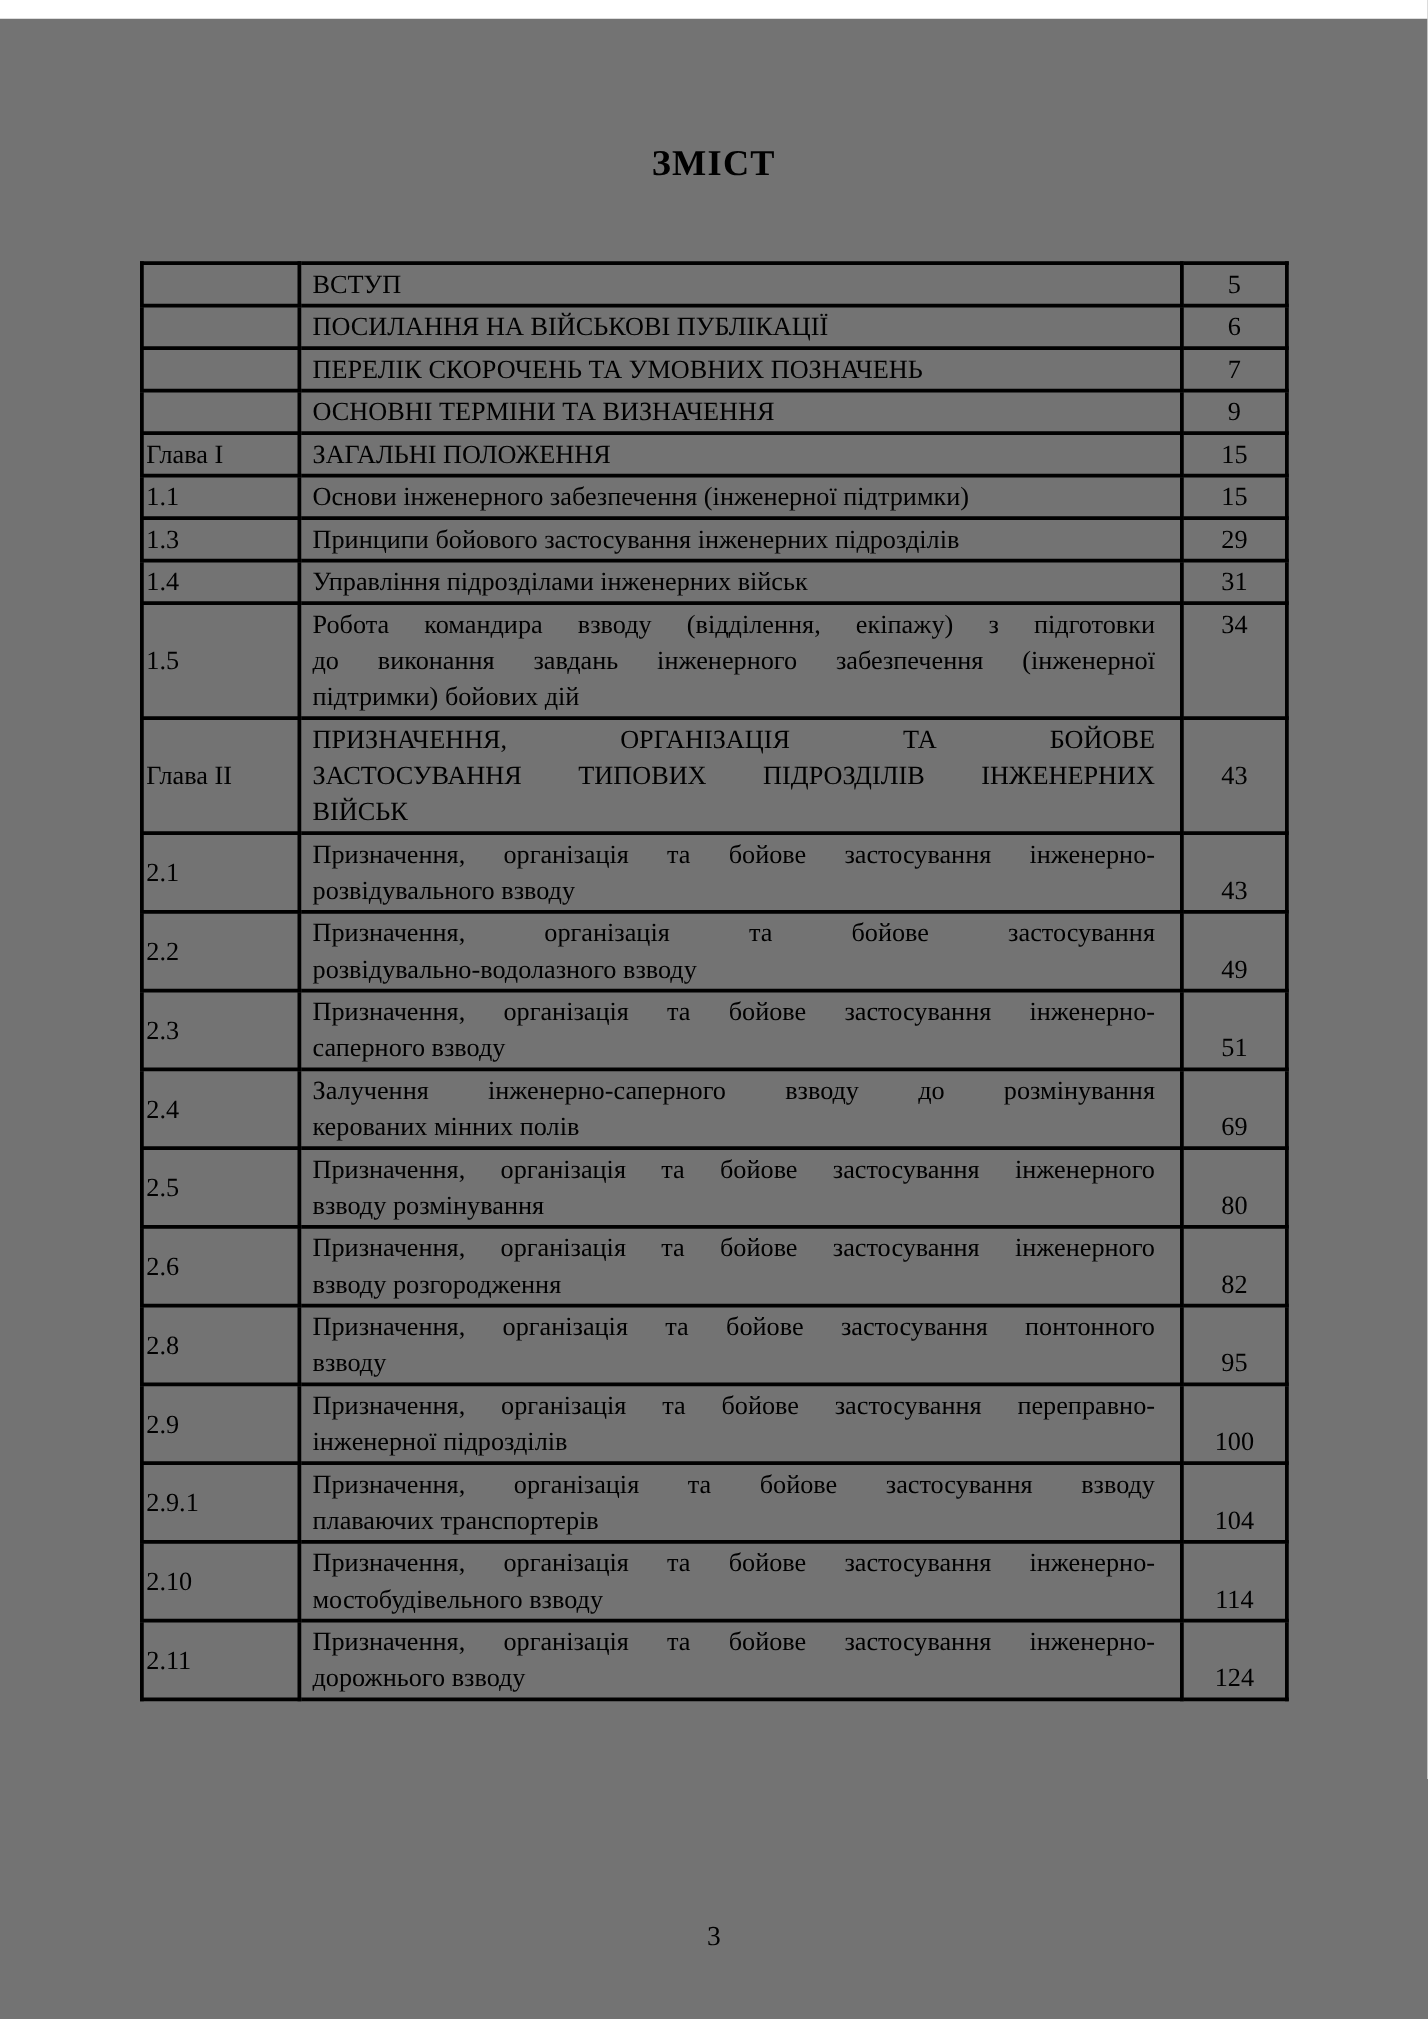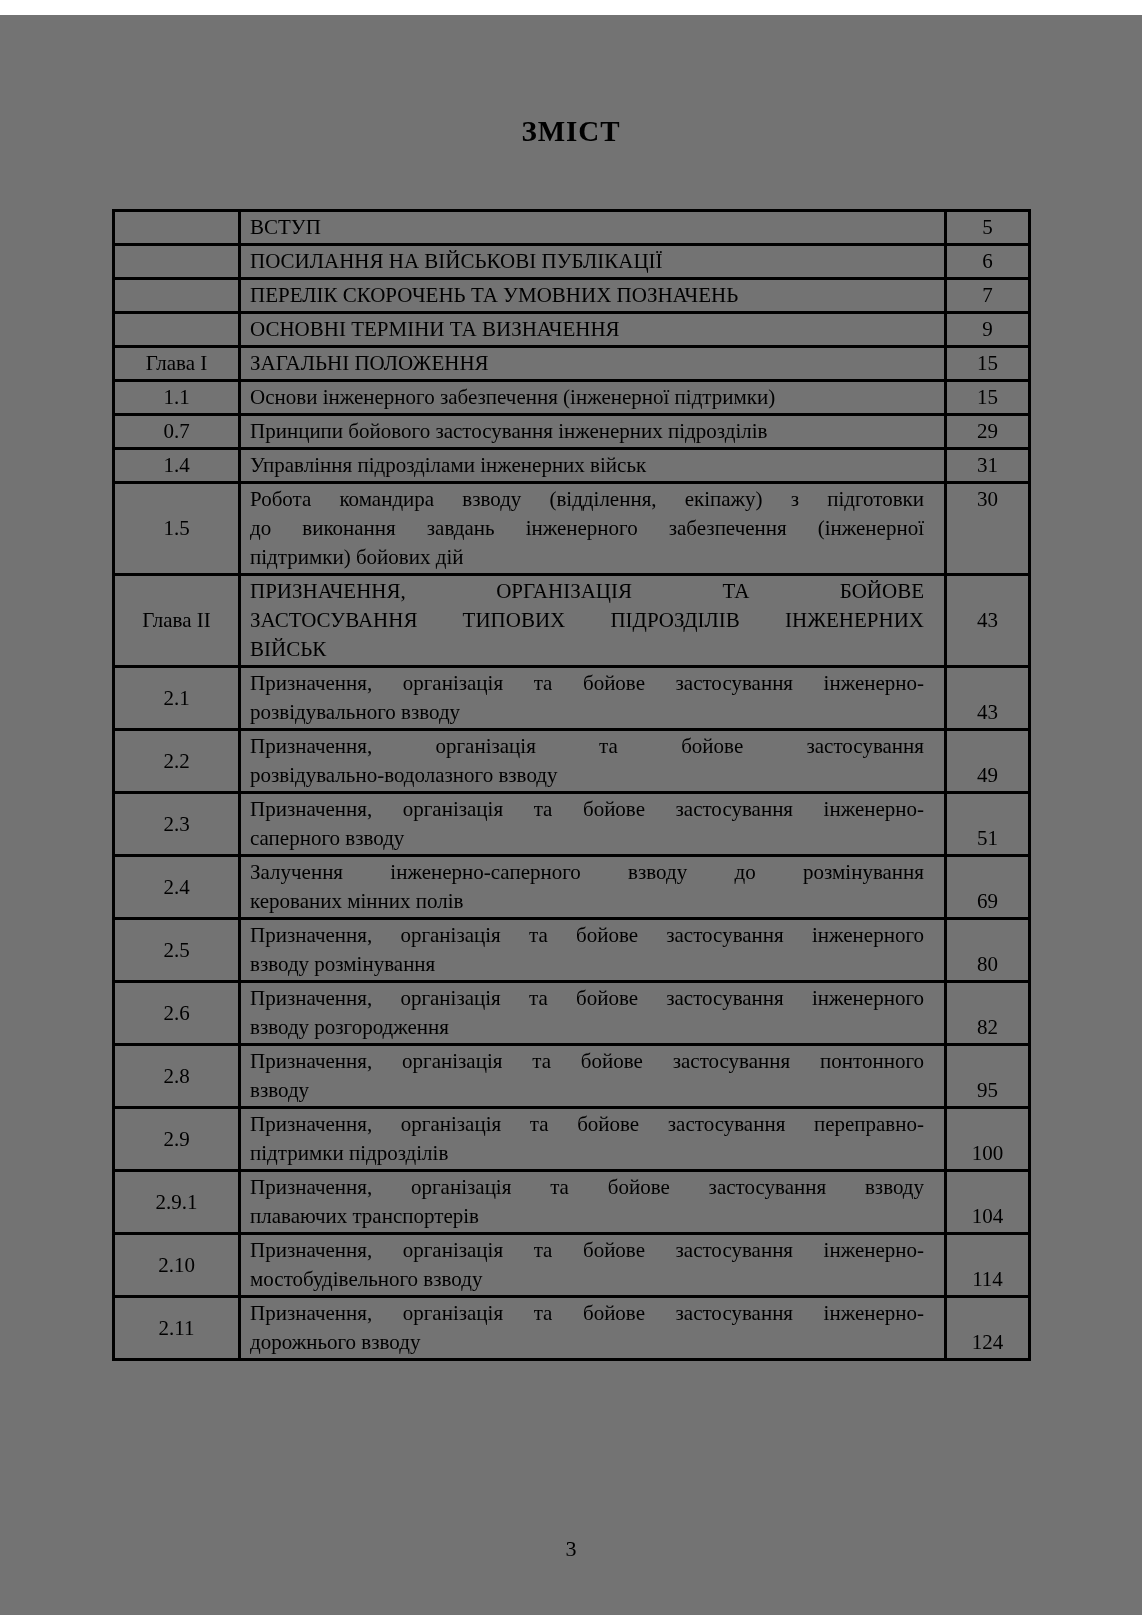--- a/index.html
+++ b/index.html
@@ -32,21 +32,21 @@
     border-collapse: collapse;
     table-layout: fixed;
   }
   table.toc td {
     border: 3px solid #000000;
     font-size: 21px;
     line-height: 29px;
     vertical-align: middle;
     overflow: hidden;
   }
-  td.c1 { text-align: center; padding: 1px 2px; }
+  td.c1 { text-align: left; padding: 1px 2px; }
   td.c2 { padding: 1px 20px 1px 9px; text-align: left; }
   td.c3 { text-align: center; padding: 1px 2px; }
   td.c3.v-top    { vertical-align: top; }
   td.c3.v-middle { vertical-align: middle; }
   td.c3.v-bottom { vertical-align: bottom; }
   .ln { text-align: left; }
   .ln.jl { text-align: justify; text-align-last: justify; }
   .folio {
     position: absolute;
     top: 1521px;
@@ -106,41 +106,41 @@
           <td class="c3 v-middle">15</td>
         </tr>
         <tr>
           <td class="c1">1.1</td>
           <td class="c2">
             <div class="ln">Основи інженерного забезпечення (інженерної підтримки)</div>
           </td>
           <td class="c3 v-middle">15</td>
         </tr>
         <tr>
-          <td class="c1">0.7</td>
+          <td class="c1">1.3</td>
           <td class="c2">
             <div class="ln">Принципи бойового застосування інженерних підрозділів</div>
           </td>
           <td class="c3 v-middle">29</td>
         </tr>
         <tr>
           <td class="c1">1.4</td>
           <td class="c2">
             <div class="ln">Управління підрозділами інженерних військ</div>
           </td>
           <td class="c3 v-middle">31</td>
         </tr>
         <tr>
           <td class="c1">1.5</td>
           <td class="c2">
             <div class="ln jl">Робота командира взводу (відділення, екіпажу) з підготовки</div>
             <div class="ln jl">до виконання завдань інженерного забезпечення (інженерної</div>
             <div class="ln">підтримки) бойових дій</div>
           </td>
-          <td class="c3 v-top">30</td>
+          <td class="c3 v-top">34</td>
         </tr>
         <tr>
           <td class="c1">Глава II</td>
           <td class="c2">
             <div class="ln jl">ПРИЗНАЧЕННЯ, ОРГАНІЗАЦІЯ ТА БОЙОВЕ</div>
             <div class="ln jl">ЗАСТОСУВАННЯ ТИПОВИХ ПІДРОЗДІЛІВ ІНЖЕНЕРНИХ</div>
             <div class="ln">ВІЙСЬК</div>
           </td>
           <td class="c3 v-middle">43</td>
         </tr>
@@ -197,21 +197,21 @@
           <td class="c2">
             <div class="ln jl">Призначення, організація та бойове застосування понтонного</div>
             <div class="ln">взводу</div>
           </td>
           <td class="c3 v-bottom">95</td>
         </tr>
         <tr>
           <td class="c1">2.9</td>
           <td class="c2">
             <div class="ln jl">Призначення, організація та бойове застосування переправно-</div>
-            <div class="ln">підтримки підрозділів</div>
+            <div class="ln">інженерної підрозділів</div>
           </td>
           <td class="c3 v-bottom">100</td>
         </tr>
         <tr>
           <td class="c1">2.9.1</td>
           <td class="c2">
             <div class="ln jl">Призначення, організація та бойове застосування взводу</div>
             <div class="ln">плаваючих транспортерів</div>
           </td>
           <td class="c3 v-bottom">104</td>

